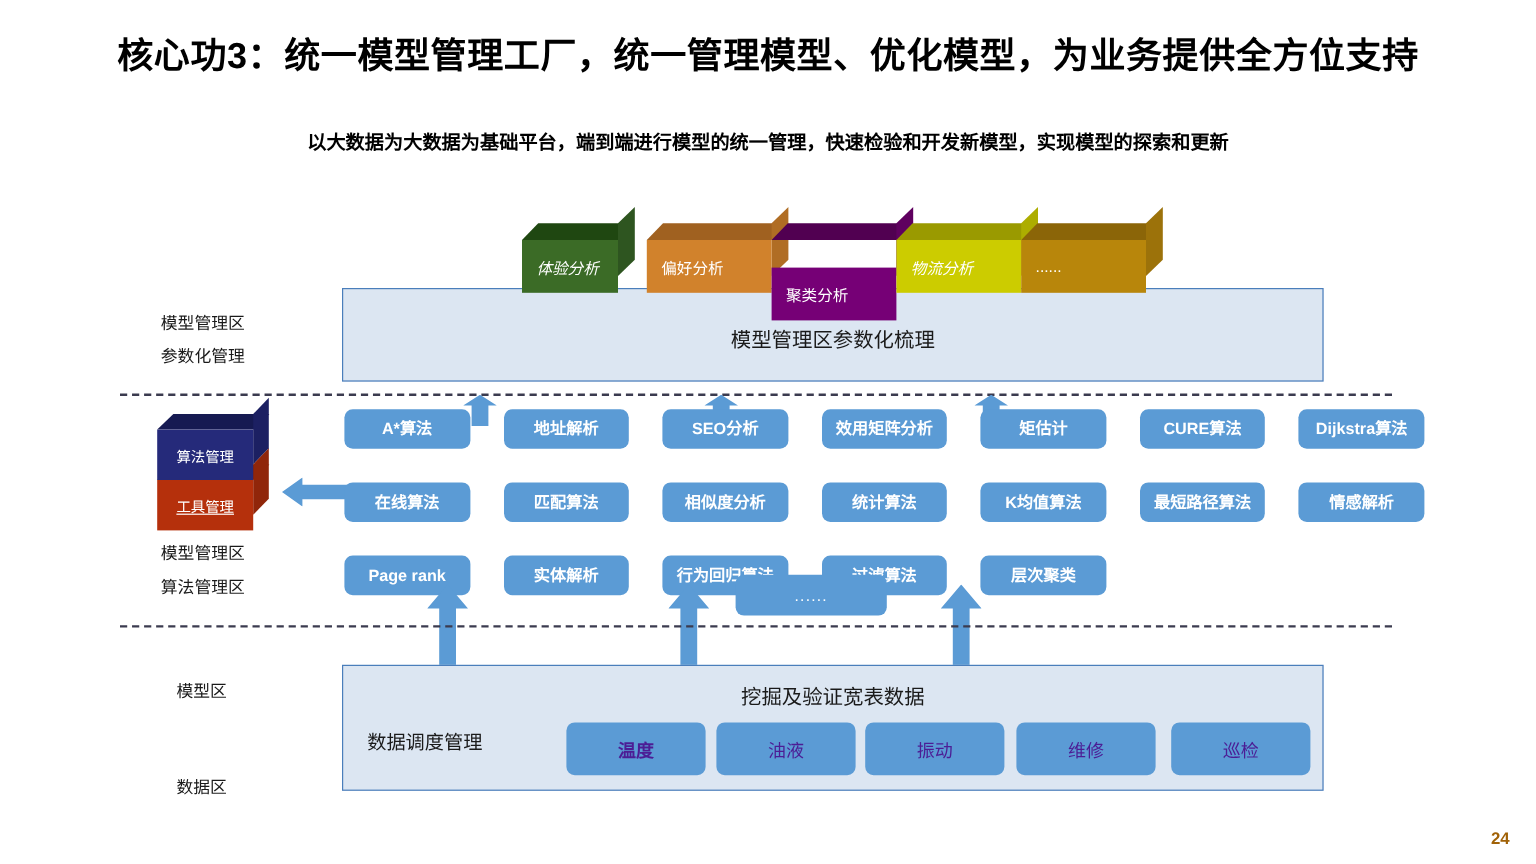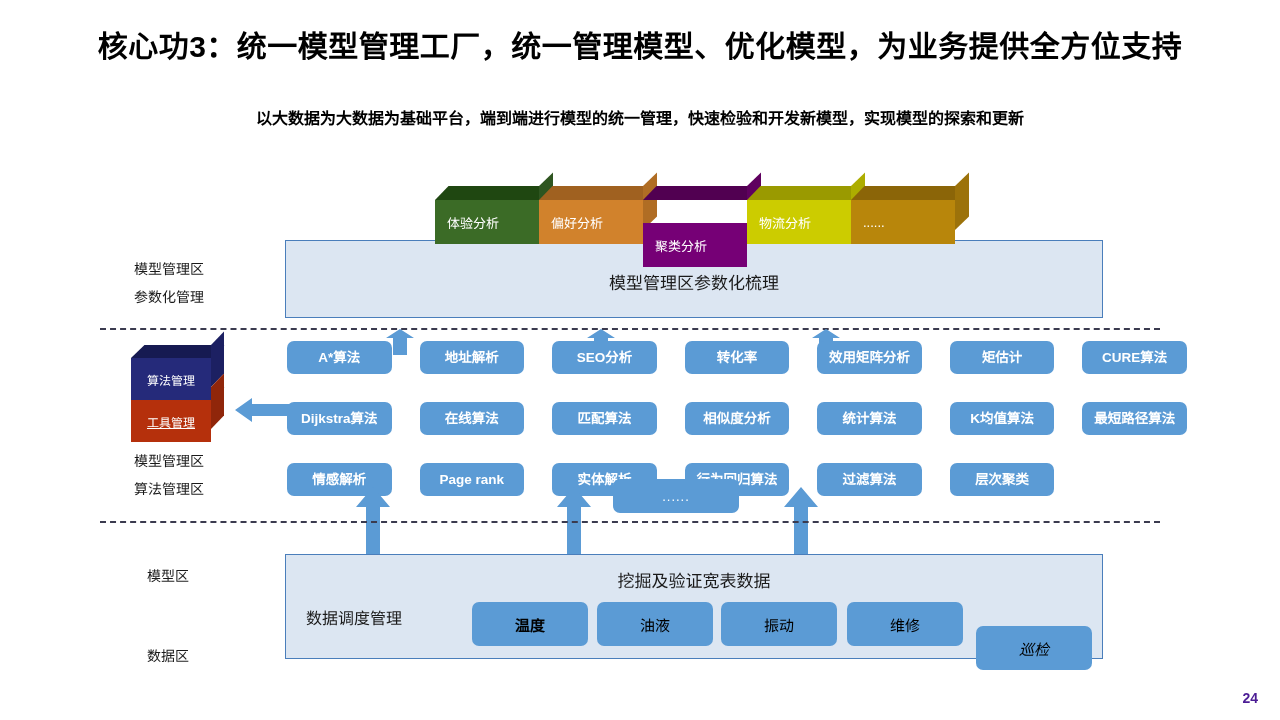--- a/index.html
+++ b/index.html
@@ -210,69 +210,69 @@
     position: absolute;
   }
 
   
   .data-pill {
     position: absolute;
     width: 116px;
     height: 44px;
     background: #5B9BD5;
     border-radius: 7px;
-    color: #000000;
+    color: #4c1d95;
     font-size: 15px;
     display: flex;
     align-items: center;
     justify-content: center;
   }
   .data-pill.strong { font-weight: bold; }
 
   .sched-label {
     position: absolute;
     font-size: 16px;
     color: #1a1a1a;
     white-space: nowrap;
   }
 
   .page-num {
     position: absolute;
     right: 22px;
     bottom: 14px;
     font-size: 14px;
-    color: #4c1d95;
+    color: #a16207;
     font-weight: bold;
   }
 </style>
 </head>
 <body>
 
 <div id="slide">
 
   <div class="slide-title">核心功3：统一模型管理工厂，统一管理模型、优化模型，为业务提供全方位支持</div>
   <div class="slide-subtitle">以大数据为大数据为基础平台，端到端进行模型的统一管理，快速检验和开发新模型，实现模型的探索和更新</div>
 
   <div class="boxrow">
-    <div class="cube3d" style="left:0px;width:104px;">
+    <div class="cube3d" style="left:0px;width:80px;font-style:italic;">
       <div class="top" style="background: rgb(31, 71, 17);"></div>
       <div class="side" style="background: rgb(46, 85, 32);"></div>
       <div class="face" style="background: rgb(59, 107, 38);">体验分析</div>
     </div>
     <div class="cube3d" style="left:104px;width:104px;">
       <div class="top" style="background: rgb(160, 97, 32);"></div>
       <div class="side" style="background: rgb(176, 109, 36);"></div>
       <div class="face" style="background: rgb(209, 130, 44);">偏好分析</div>
     </div>
     <div class="cube3d" style="left:208px;width:104px;">
       <div class="top" style="background: rgb(81, 0, 81);"></div>
       <div class="side" style="background: rgb(95, 0, 95);"></div>
       <div class="face" style="background: rgb(118, 0, 118); margin-top: 23px;">聚类分析</div>
     </div>
-    <div class="cube3d" style="left:312px;width:104px;">
+    <div class="cube3d" style="left:312px;width:104px;font-style:italic;">
       <div class="top" style="background: rgb(154, 154, 0);"></div>
       <div class="side" style="background: rgb(173, 173, 0);"></div>
       <div class="face" style="background: rgb(204, 204, 0);">物流分析</div>
     </div>
     <div class="cube3d" style="left:416px;width:104px;">
       <div class="top" style="background: rgb(139, 101, 8);"></div>
       <div class="side" style="background: rgb(156, 114, 10);"></div>
       <div class="face" style="background: rgb(184, 134, 11);">......</div>
     </div>
   </div>
@@ -319,21 +319,20 @@
     </svg>
   </div>
 
   <div class="zone-label" style="left:134px;top:450px;">模型管理区</div>
   <div class="zone-label" style="left:134px;top:478px;">算法管理区</div>
 
   <div class="algo-grid">
     <div class="pill">A*算法</div>
     <div class="pill">地址解析</div>
     <div class="pill">SEO分析</div>
-    <div class="pill">转化率</div>
     <div class="pill">效用矩阵分析</div>
     <div class="pill">矩估计</div>
     <div class="pill">CURE算法</div>
 
     <div class="pill">Dijkstra算法</div>
     <div class="pill">在线算法</div>
     <div class="pill">匹配算法</div>
     <div class="pill">相似度分析</div>
     <div class="pill">统计算法</div>
     <div class="pill">K均值算法</div>
@@ -373,17 +372,17 @@
   <div class="panel" style="left:285px;top:554px;width:818px;height:105px;">
     <div class="panel-title" style="top:12px;">挖掘及验证宽表数据</div>
   </div>
 
   <div class="sched-label" style="left:306px;top:605px;">数据调度管理</div>
 
   <div class="data-pill strong" style="left:472px;top:602px;">温度</div>
   <div class="data-pill" style="left:597px;top:602px;">油液</div>
   <div class="data-pill" style="left:721px;top:602px;">振动</div>
   <div class="data-pill" style="left:847px;top:602px;">维修</div>
-  <div class="data-pill" style="left:976px;top:626px;font-style:italic;">巡检</div>
+  <div class="data-pill" style="left:976px;top:602px;">巡检</div>
 
   <div class="page-num">24</div>
 
 </div>
 
 </body></html>

